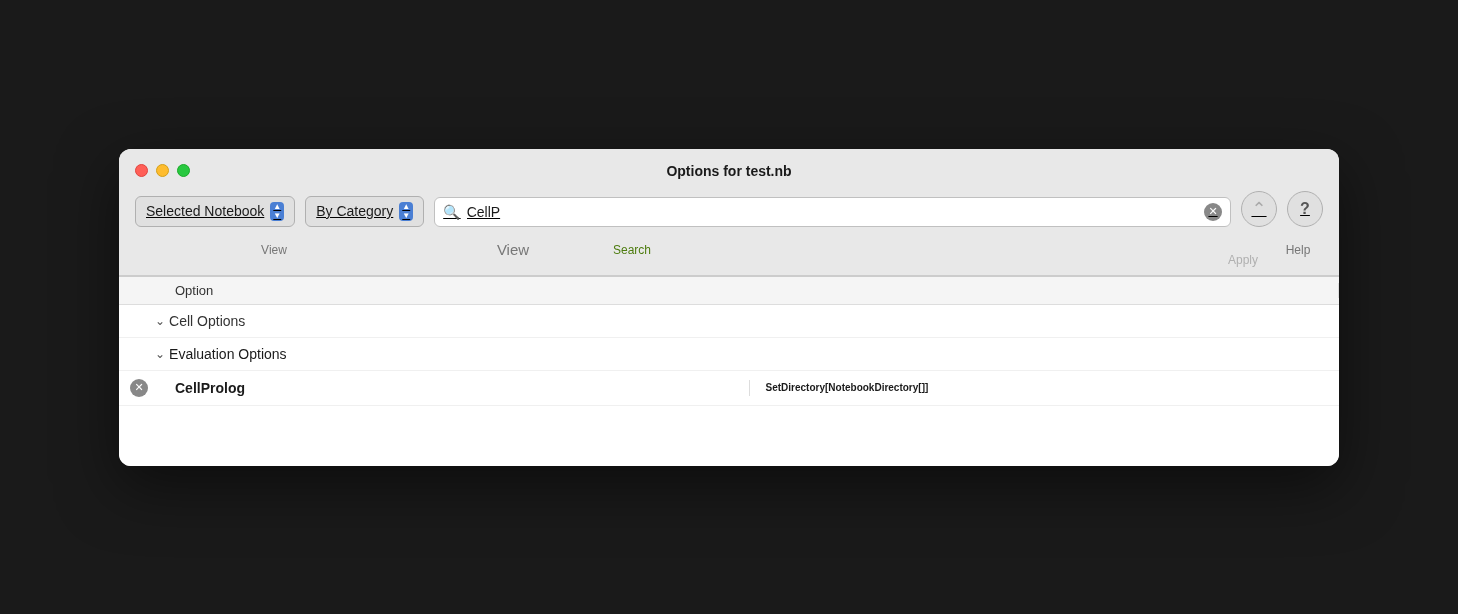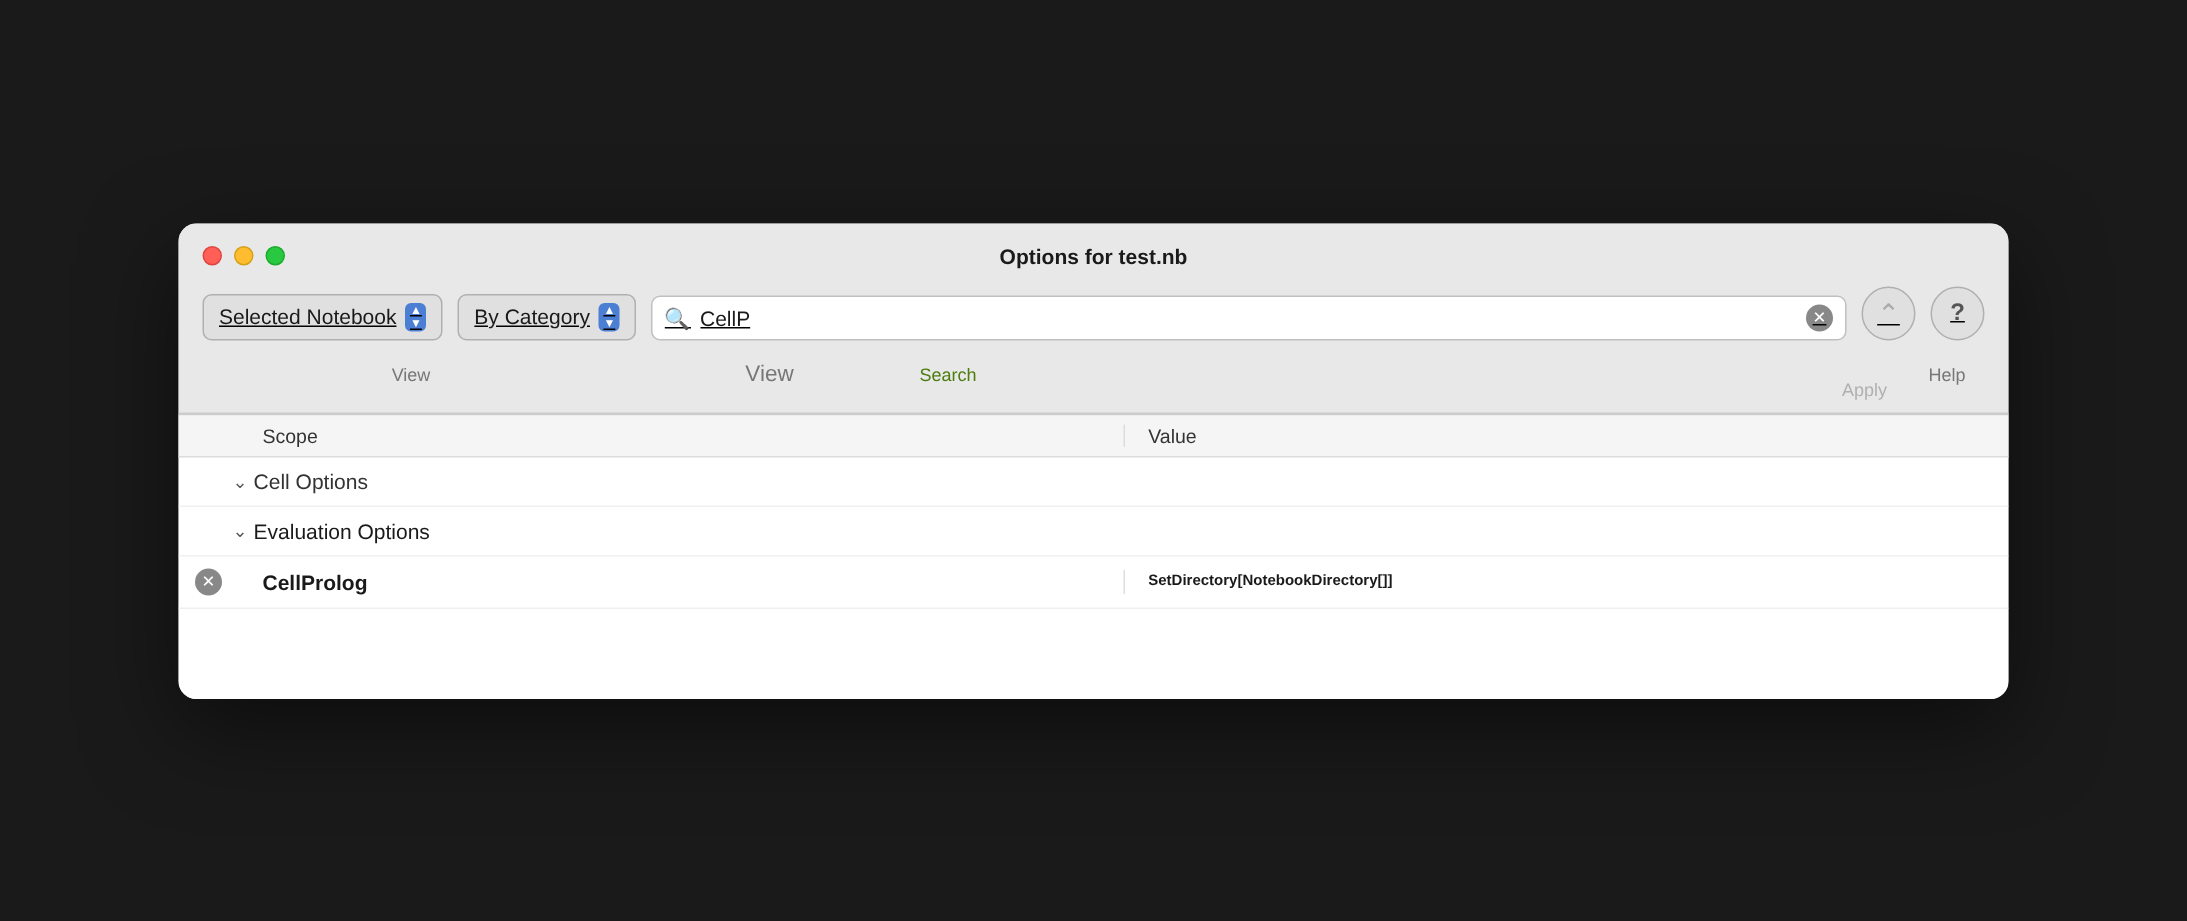--- a/index.html
+++ b/index.html
@@ -308,22 +308,21 @@
       <span class="search-label label-text">Search</span>
       <span class="apply-label label-text disabled">Apply</span>
       <span class="help-label label-text">Help</span>
     </div>
   </div>
 
   <div class="content">
 
     <div class="table-header">
       <div class="col-indicator"></div>
-      <div class="col-option">Scope</div>
-      <div class="col-value">Value</div>
+      <div class="col-option">Option</div>
     </div>
 
     <div class="tree-row group" style="padding-left: 36px;">
       <span class="chevron">⌄</span>
       <span>Cell Options</span>
     </div>
 
     <div class="tree-row sub-group">
       <span class="chevron">⌄</span>
       <span>Evaluation Options</span>

